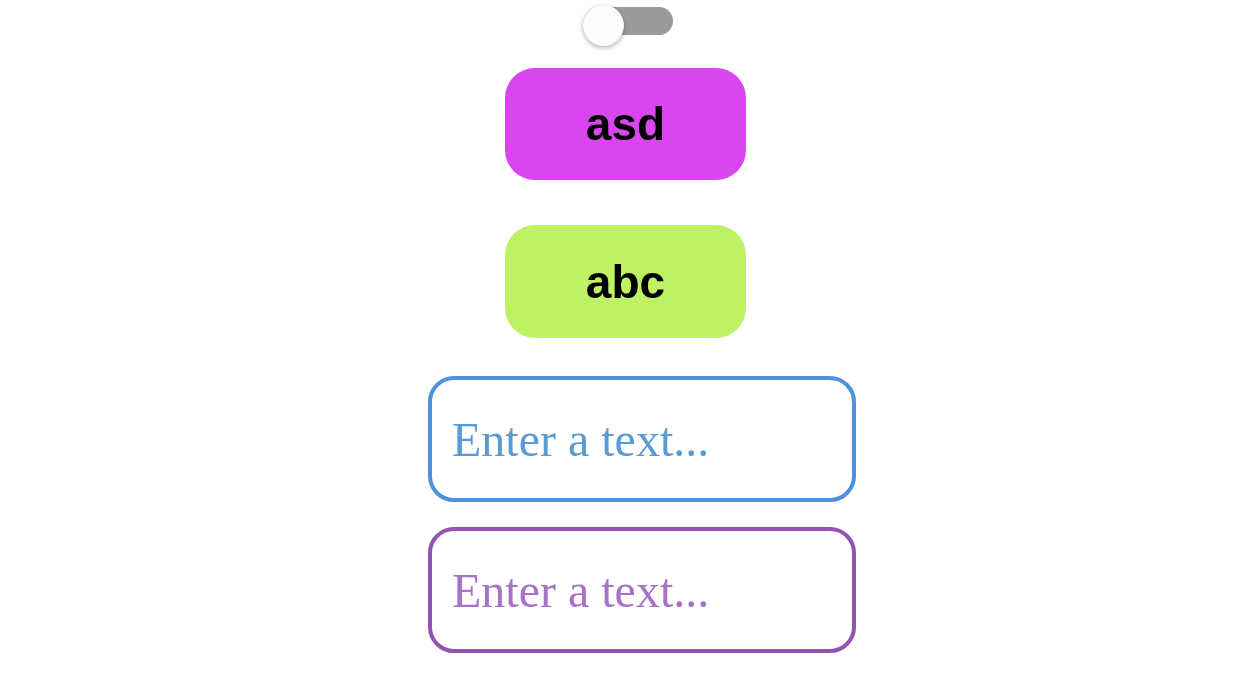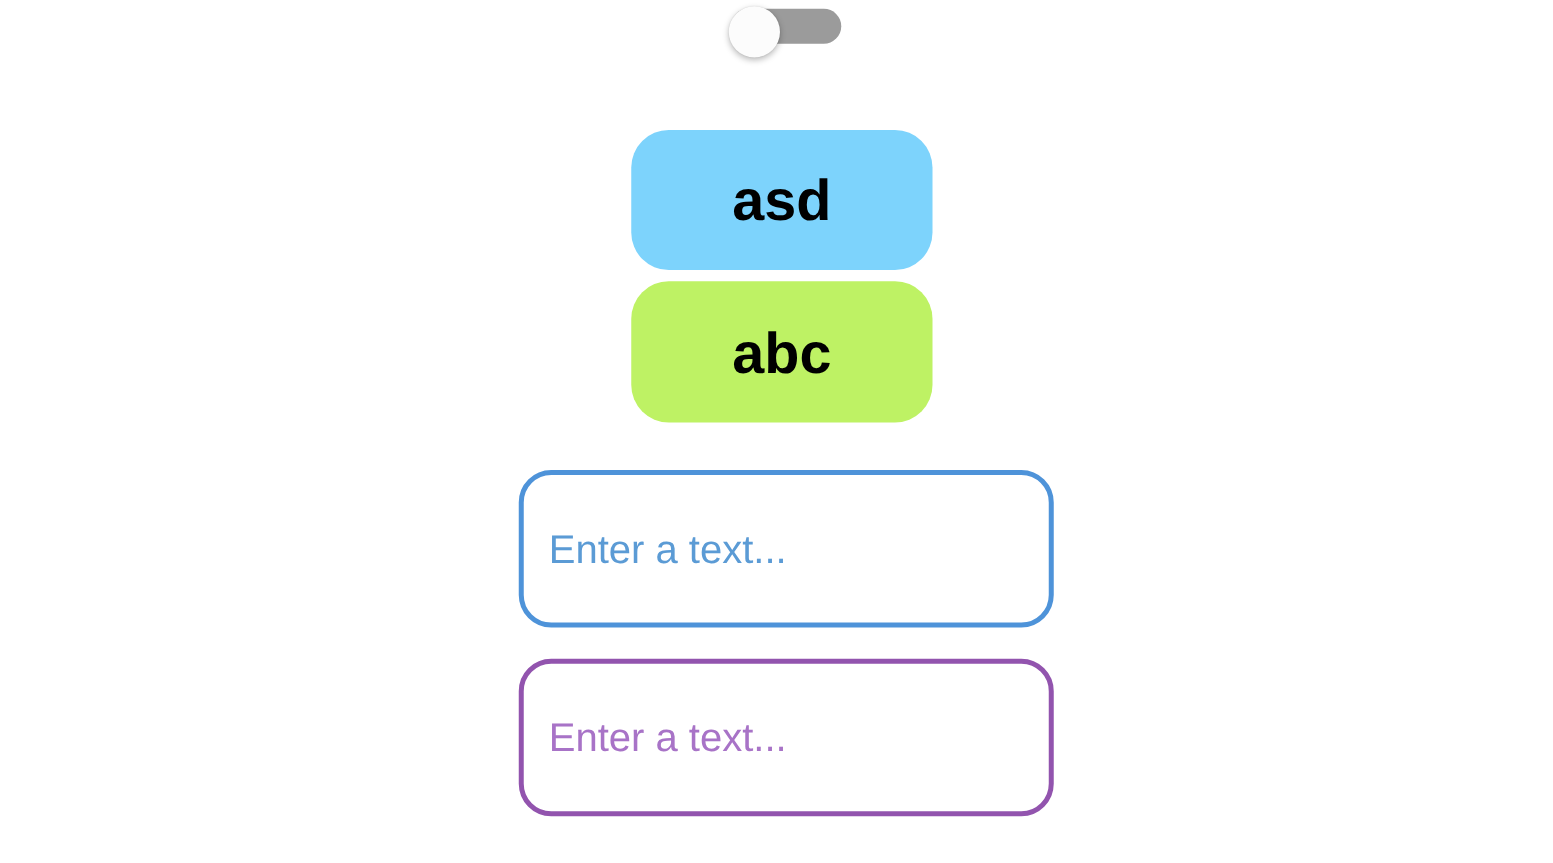--- a/index.html
+++ b/index.html
@@ -50,46 +50,46 @@
     align-items: center;
     justify-content: center;
     cursor: pointer;
   }
   .btn-asd { top: 68px; }
   .btn-abc { top: 225px; height: 113px; }
 
   
   .text-field {
     position: absolute;
-    left: 415px;
+    left: 428px;
     width: 428px; height: 126px;
     background: #ffffff;
     border-style: solid;
     border-width: 4px;
     border-radius: 26px;
     padding: 0 20px;
-    font-family: Liberation Sans, sans-serif;
-    font-size: 32px;
+    font-family: Liberation Serif, serif;
+    font-size: 48px;
     outline: none;
   }
   .text-field::placeholder { color: var(--ph, #999); opacity: 1; }
   .field-blue   { top: 376px; color: #2f6eb0; }
   .field-purple { top: 527px; color: #7a3f96; }
 </style>
 </head>
 <body>
 
 <div class="canvas">
 
   <div class="toggle" role="switch" aria-checked="false">
     <div class="toggle-track" style="background-color: rgb(155, 155, 155);"></div>
     <div class="toggle-knob" style="background-color: rgb(252, 252, 252);"></div>
   </div>
 
-  <button class="big-btn btn-asd" style="background-color: #7dd3fc; color: rgb(0, 0, 0); margin-top: 36px;">asd</button>
+  <button class="big-btn btn-asd" style="background-color: #d946ef; color: rgb(0, 0, 0);">asd</button>
 
   <button class="big-btn btn-abc" style="background-color: #bef264; color: rgb(0, 0, 0);">abc</button>
 
   <input class="text-field field-blue" type="text" placeholder="Enter a text..." style="border-color: rgb(78, 147, 217); --ph: #5b9bd5;">
 
   <input class="text-field field-purple" type="text" placeholder="Enter a text..." style="border-color: rgb(146, 84, 174); --ph: #a873c7;">
 
 </div>
 
 </body></html>

